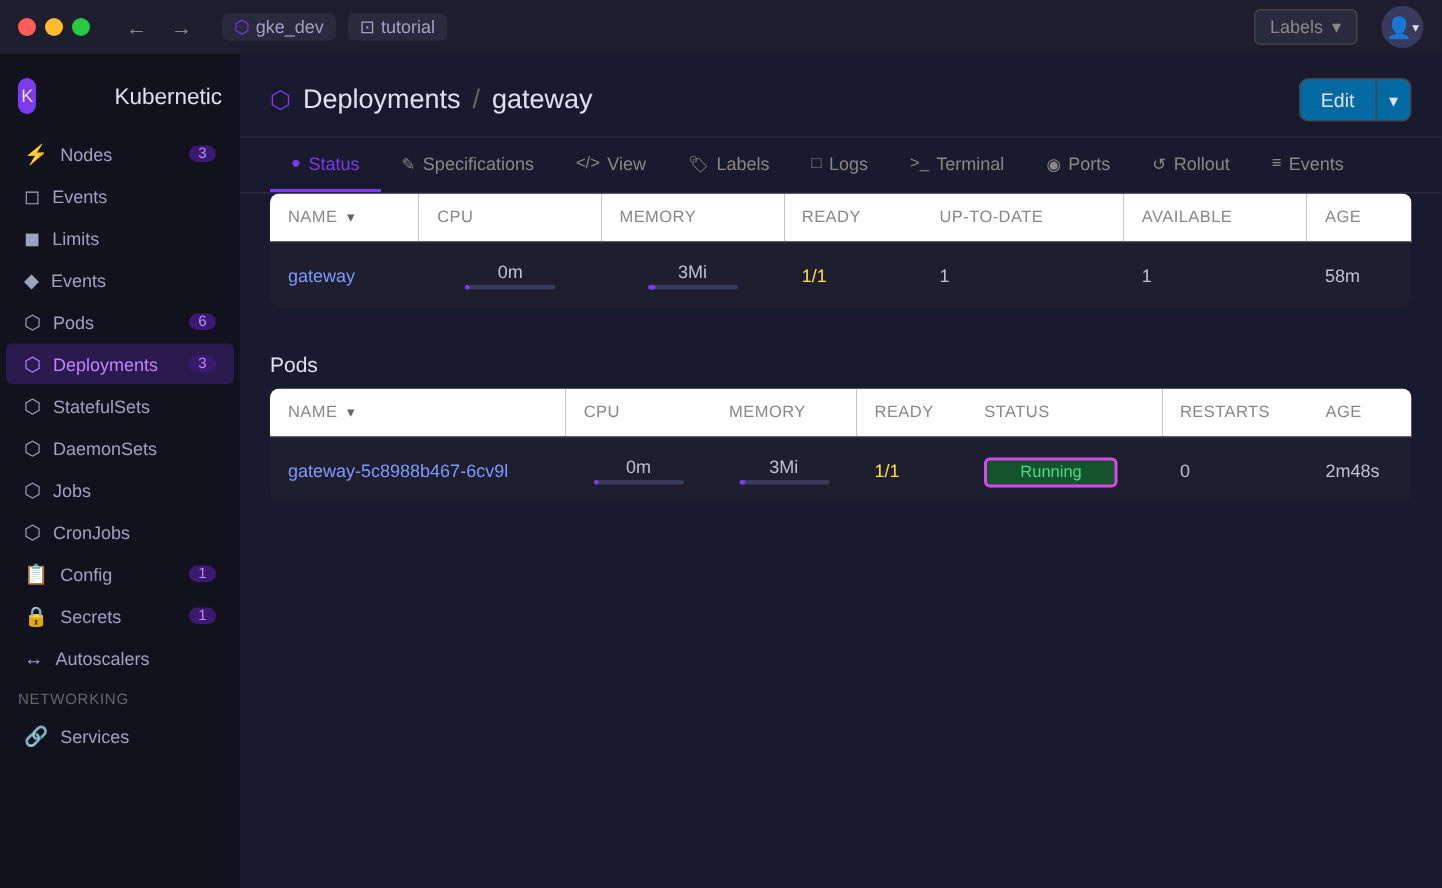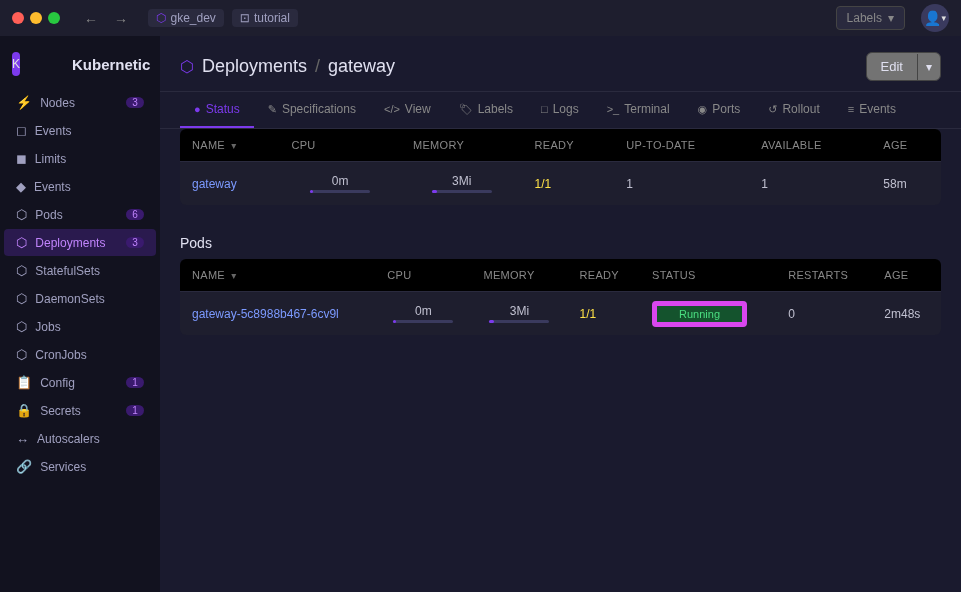--- a/index.html
+++ b/index.html
@@ -73,21 +73,21 @@
       padding: 8px 0;
     }
     .sidebar-brand {
       display: flex; align-items: center; gap: 8px;
       padding: 8px 12px 12px;
     }
     .brand-icon {
       width: 24px; height: 24px; background: #7c3aed; border-radius: 6px;
       display: flex; align-items: center; justify-content: center; font-size: 12px;
     }
-    .brand-name { font-size: 15px; font-weight: 700; color: #e0e0f0; margin-left: 44px; }
+    .brand-name { font-size: 15px; font-weight: 400; color: #e0e0f0; margin-left: 44px; }
 
     .sidebar-section-label {
       font-size: 10px; color: #666; text-transform: uppercase;
       padding: 8px 12px 4px; letter-spacing: 0.5px;
     }
     .sidebar-item {
       display: flex; align-items: center; gap: 8px;
       padding: 6px 12px; cursor: pointer; font-size: 12px; color: #a0a0c0;
       border-radius: 4px; margin: 1px 4px;
     }
@@ -115,21 +115,21 @@
     }
     .breadcrumb {
       display: flex; align-items: center; gap: 8px; font-size: 18px; color: #e0e0f0;
     }
     .breadcrumb-icon { font-size: 16px; color: #7c3aed; }
     .breadcrumb-sep { color: #666; }
     .breadcrumb-current { color: #e0e0f0; }
 
     .edit-btn {
       display: flex; align-items: center;
-      background: #737373; border: 1px solid #444; border-radius: 6px;
+      background: #0369a1; border: 1px solid #444; border-radius: 6px;
       overflow: hidden; cursor: pointer;
     }
     .edit-btn-main {
       padding: 6px 14px; font-size: 13px; color: #e0e0f0;
       background: none; border: none; cursor: pointer; color: #e0e0f0;
     }
     .edit-btn-arrow {
       padding: 6px 8px; border-left: 1px solid #444;
       background: none; border-top: none; border-bottom: none; border-right: none;
       cursor: pointer; color: #e0e0f0; font-size: 12px;
@@ -154,42 +154,42 @@
     
     .table-section { padding: 0 20px 16px; }
     .section-title { font-size: 14px; color: #e0e0f0; padding: 14px 0 8px; font-weight: 500; }
 
     .data-table {
       width: 100%; border-collapse: collapse;
       background: #1e1e2e; border-radius: 6px; overflow: hidden;
     }
     .data-table th {
       text-align: left; padding: 10px 12px; font-size: 11px;
-      color: #888; font-weight: 500; background: #000000;
+      color: #888; font-weight: 500; background: #ffffff;
       border-bottom: 1px solid #2a2a3e;
       text-transform: uppercase; letter-spacing: 0.3px;
     }
     .data-table td {
       padding: 12px 12px; font-size: 12px; color: #c0c0d0;
       border-bottom: 1px solid #24243a;
     }
     .data-table tr:last-child td { border-bottom: none; }
 
     .sort-icon { font-size: 10px; color: #666; margin-left: 3px; }
     .name-link { color: #7c9aff; cursor: pointer; text-decoration: none; }
 
     .ready-value { color: #fde047; }
 
     .cpu-bar-container { display: flex; flex-direction: column; align-items: center; }
     .mini-bar { height: 3px; background: #3a3a5e; border-radius: 2px; width: 60px; margin-top: 2px; }
     .mini-bar-fill { height: 100%; background: #7c3aed; border-radius: 2px; width: 5%; }
     .mem-bar-fill { height: 100%; background: #7c3aed; border-radius: 2px; width: 8%; }
 
     .status-running {
-      background: #14532d; color: #4ade80; border: 5px solid #d946ef;
+      background: #14532d; color: #4ade80; border: 2px solid #d946ef;
       border-radius: 4px; padding: 2px 22px; font-size: 11px; font-weight: 500;
     }
 
     
     ::-webkit-scrollbar { width: 4px; }
     ::-webkit-scrollbar-track { background: #12121f; }
     ::-webkit-scrollbar-thumb { background: #3a3a5e; border-radius: 2px; }
   </style>
 </head>
 <body>
@@ -285,20 +285,21 @@
     <div class="sidebar-item">
       <span class="sidebar-item-icon">🔒</span>
       <span class="sidebar-item-label">Secrets</span>
       <span class="sidebar-badge">1</span>
     </div>
     <div class="sidebar-item">
       <span class="sidebar-item-icon">↔</span>
       <span class="sidebar-item-label">Autoscalers</span>
     </div>
 
+    <div class="sidebar-section-label">Networking</div>
     <div class="sidebar-item">
       <span class="sidebar-item-icon">🔗</span>
       <span class="sidebar-item-label">Services</span>
     </div>
   </div>
 
   <div class="content">
 
     <div class="content-header">
       <div class="breadcrumb">

